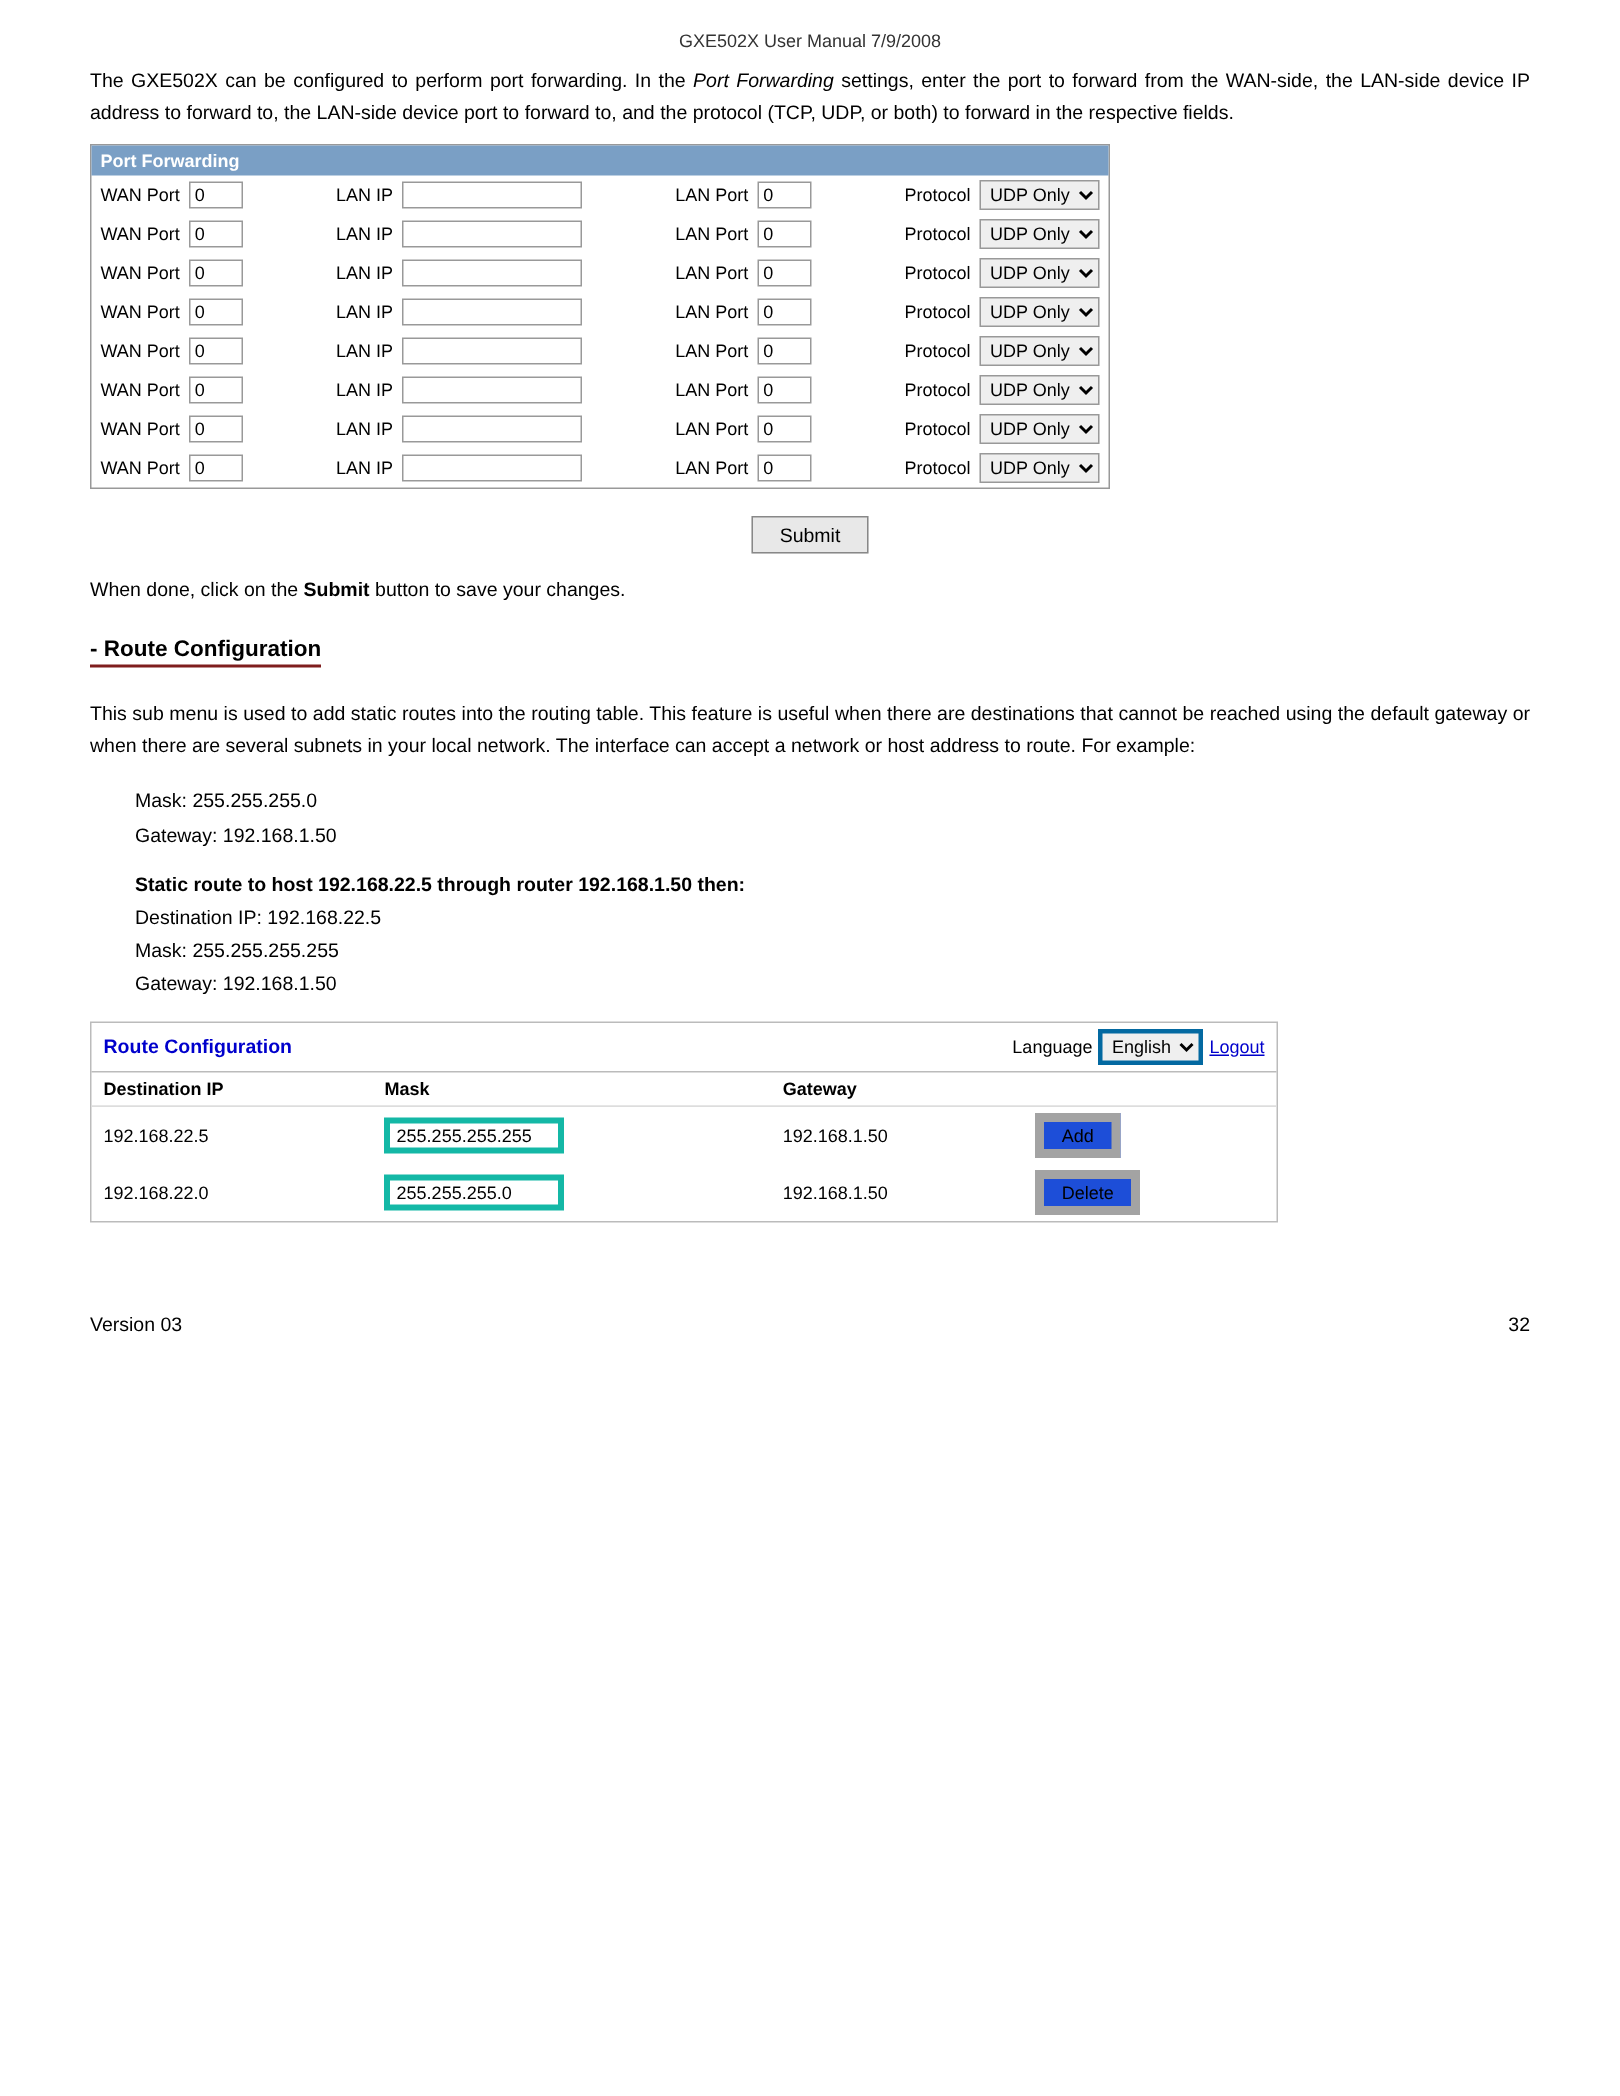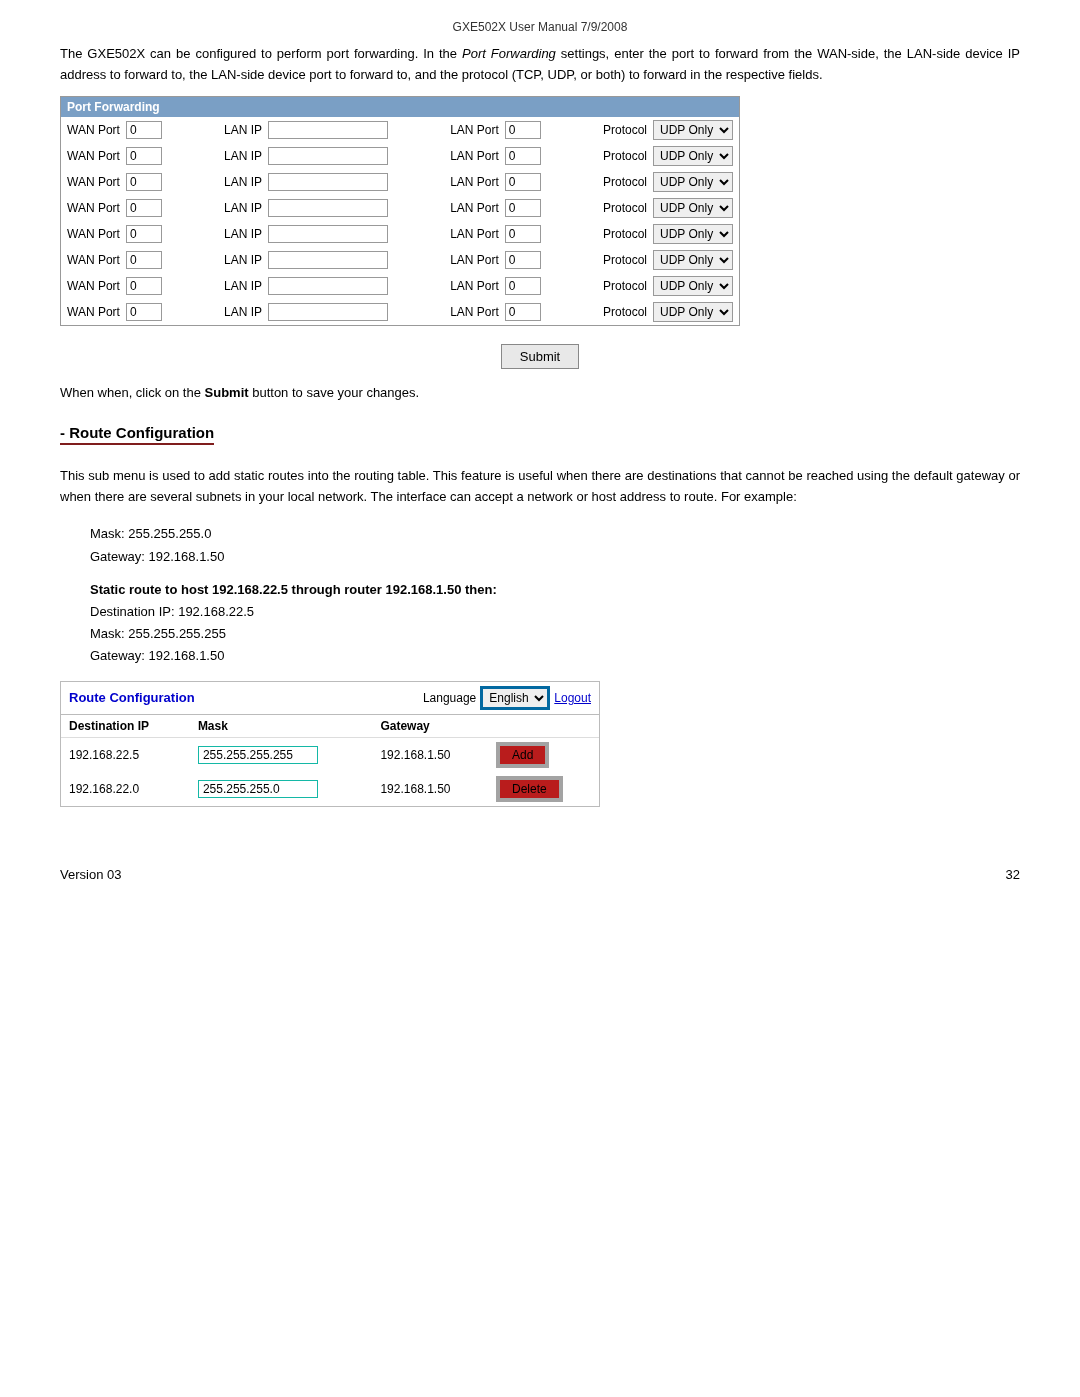--- a/index.html
+++ b/index.html
@@ -115,21 +115,21 @@
     }
     .example-detail {
       font-size: 13px;
       line-height: 1.7;
       margin-left: 0;
     }
 
     
     .route-config-outer {
       border: 1px solid #bbb;
-      width: 540px;
+      width: 792px;
       margin-bottom: 8px;
     }
     .route-config-header-row {
       display: flex;
       justify-content: space-between;
       align-items: center;
       padding: 4px 8px;
       border-bottom: 1px solid #bbb;
     }
     .route-config-title {
@@ -164,28 +164,28 @@
       padding: 4px 8px;
       text-align: left;
       border-bottom: 1px solid #ddd;
     }
     .route-table td {
       font-size: 12px;
       padding: 4px 8px;
       vertical-align: middle;
     }
     .route-input {
-      border: 1px solid #14b8a6;
+      border: 4px solid #14b8a6;
       padding: 1px 4px;
       font-size: 12px;
       width: 120px;
     }
     .action-btn {
-      background: #b91c1c;
-      border: 4px solid #a3a3a3;
+      background: #1d4ed8;
+      border: 6px solid #a3a3a3;
       padding: 2px 12px;
       font-size: 12px;
       cursor: pointer;
     }
     .footer-row {
       display: flex;
       justify-content: space-between;
       align-items: flex-start;
       gap: 31px;
     }
@@ -328,21 +328,21 @@
     </select>
   </div>
     </div>
 </div>
 
 <div class="submit-area">
   <button class="submit-btn">Submit</button>
 </div>
 
 <p class="when-done-text">
-  <span>When when, click on the </span><strong>Submit</strong><span> button to save your changes.</span>
+  <span>When done, click on the </span><strong>Submit</strong><span> button to save your changes.</span>
 </p>
 
 <div style="margin-bottom:10px;">
   <span class="section-heading"> - Route Configuration</span>
 </div>
 
 <p class="section-body">This sub menu is used to add static routes into the routing table. This feature is useful when there are destinations that cannot be reached using the default gateway or when there are several subnets in your local network. The interface can accept a network or host address to route. For example:</p>
 
 <div class="example-block">
   <div class="example-detail">Mask: 255.255.255.0</div>

